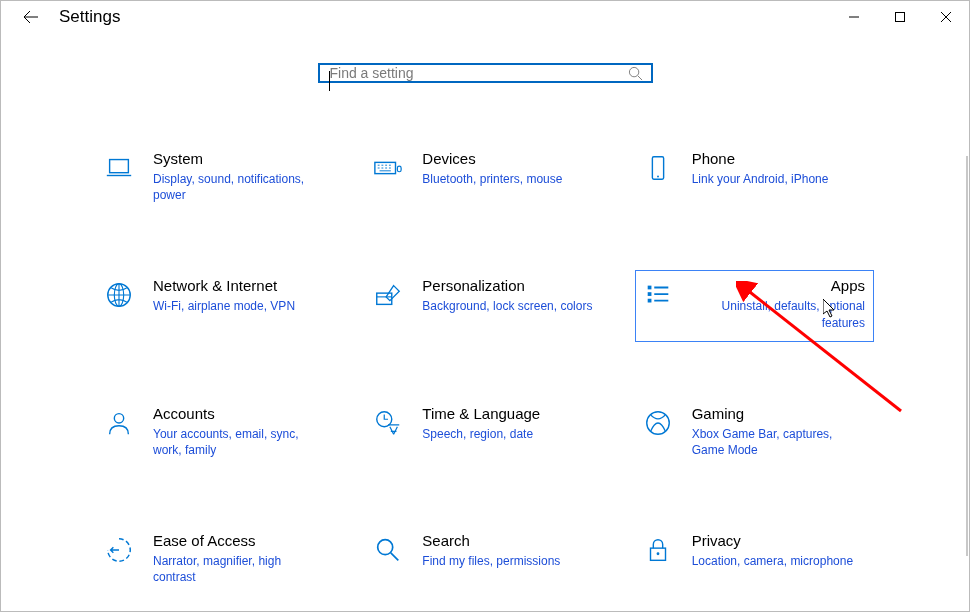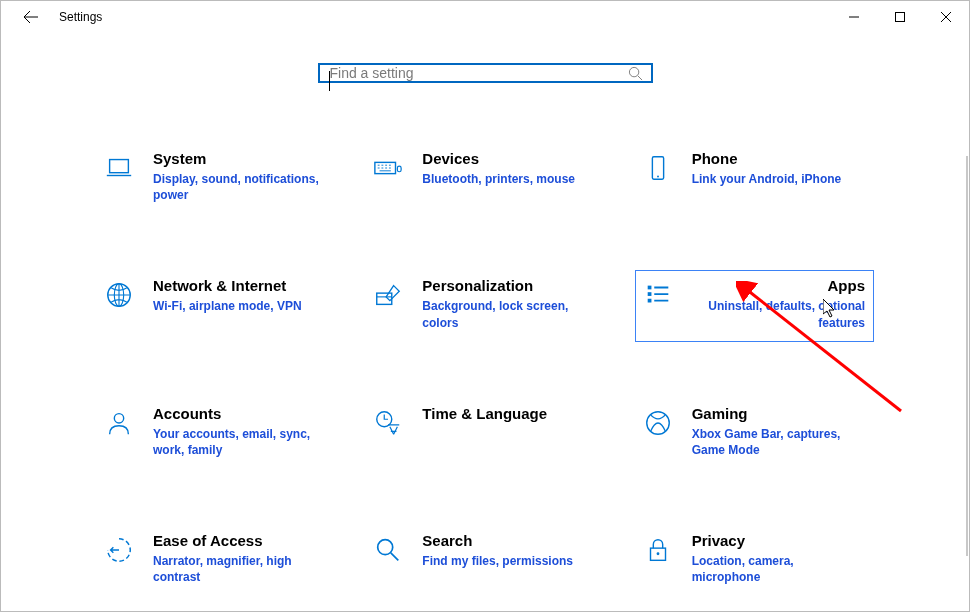--- a/index.html
+++ b/index.html
@@ -25,21 +25,21 @@
   }
   .back-btn {
     width: 40px;
     height: 32px;
     display: flex;
     align-items: center;
     justify-content: center;
     cursor: default;
   }
   .win-title {
-    font-size: 12px;
+    font-size: 17px;
     margin-left: 8px;
   }
   .win-controls {
     position: absolute;
     right: 0;
     top: 0;
     display: flex;
   }
   .win-btn {
     width: 46px;
@@ -87,21 +87,20 @@
     color: #7a7a7a;
   }
 
   
   .categories {
     margin: 60px 95px 0 95px;
     display: grid;
     grid-template-columns: repeat(3, 1fr);
     column-gap: 30px;
     row-gap: 56px;
-    font-weight: bold;
   }
   .cat {
     display: flex;
     align-items: flex-start;
     padding: 6px 8px 10px 6px;
     border: 1px solid transparent;
     position: relative;
   }
   .cat.hover {
     border: 1px solid #3b82f6;
@@ -293,20 +292,21 @@
     <div class="cat">
       <div class="cat-icon">
         <svg width="30" height="30" viewBox="0 0 32 32">
           <circle cx="12" cy="12" r="8" stroke="#0078d4" stroke-width="1.5" fill="none"></circle>
           <path d="M12 7 V12 H16" stroke="#0078d4" stroke-width="1.3" fill="none"></path>
           <path d="M18 20 L22 28 M26 20 L22 28 M19 25 H25 M16 18 H28" stroke="#0078d4" stroke-width="1.3" fill="none"></path>
         </svg>
       </div>
       <div class="cat-text">
         <div class="cat-title">Time &amp; Language</div>
+        <div class="cat-desc">Speech, region, date</div>
       </div>
     </div>
     <div class="cat">
       <div class="cat-icon">
         <svg width="30" height="30" viewBox="0 0 32 32">
           <circle cx="16" cy="16" r="12" stroke="#0078d4" stroke-width="1.5" fill="none"></circle>
           <path d="M8 7 Q16 16 24 7 M8 25 Q12 16 16 16 Q20 16 24 25" stroke="#0078d4" stroke-width="1.4" fill="none"></path>
         </svg>
       </div>
       <div class="cat-text">

